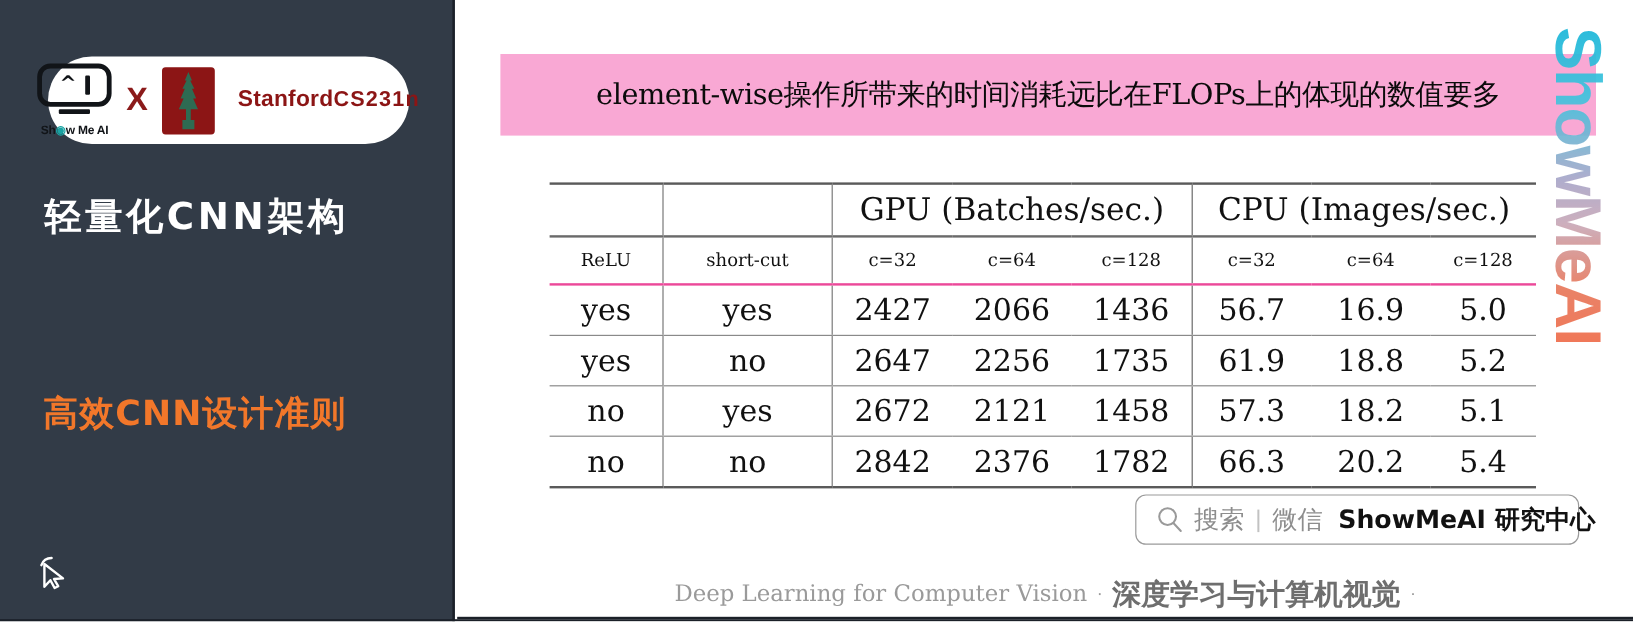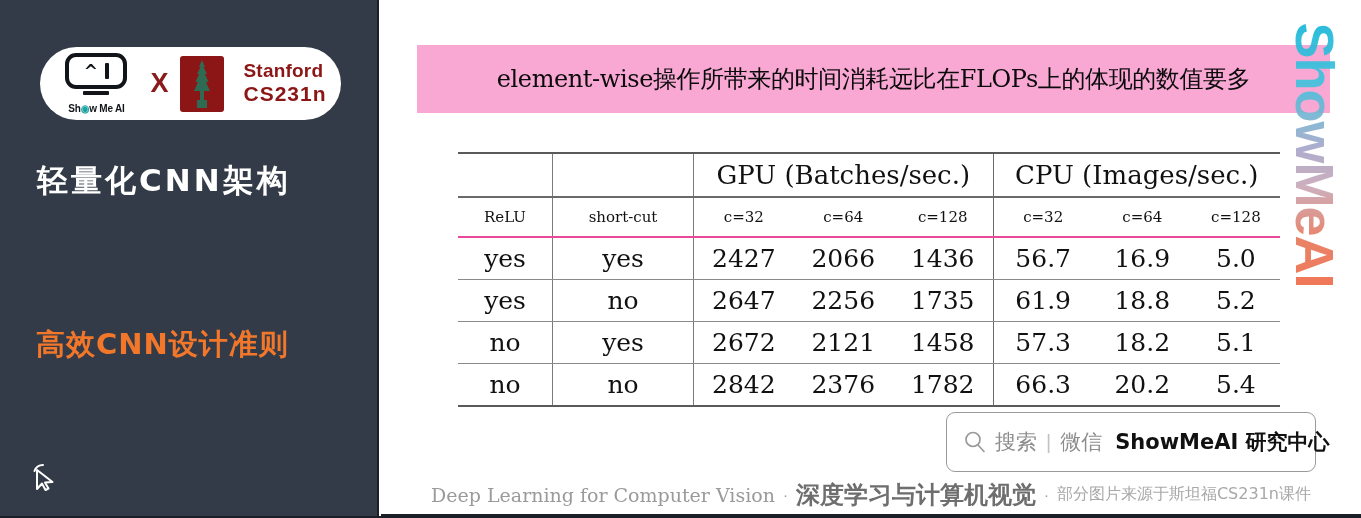--- a/index.html
+++ b/index.html
@@ -68,30 +68,30 @@
   }
   .stanford-s .sblock{
     position:absolute;left:0;top:0;width:44px;height:56px;
     background:#8C1515;
     border-radius:3px;
   }
   .stanford-s .tree{
     position:absolute;left:11px;top:4px;width:22px;height:48px;
   }
   .stanford-txt{
-    display:flex;flex-direction:column;justify-content:center;
+    display:flex;flex-direction:row;justify-content:center;
     margin-left:9px;
   }
   .stanford-txt span{
     color:#8C1515;font-weight:700;
     font-family:"Liberation Sans",sans-serif;
     line-height:1.18;
   }
   .stanford-txt .l1{font-size:19px;letter-spacing:0.2px;}
-  .stanford-txt .l2{font-size:21px;letter-spacing:1px;}
+  .stanford-txt .l2{font-size:18px;letter-spacing:1px;}
 
   #side-title{
     position:absolute;left:37px;top:160px;width:320px;
     color:#ffffff;font-size:31px;font-weight:700;
     letter-spacing:3px;
     font-family:"DejaVu Sans",sans-serif;
     white-space:nowrap;
   }
   #side-sub{
     position:absolute;left:36px;top:325px;width:330px;
@@ -145,21 +145,21 @@
   .hdr-row1 td{height:42px;font-size:26px;}
   .hdr-row2 td{height:38px;font-size:15px;border-top:2px solid #6a6a6a;border-bottom:2px solid #ec4899;}
   .body-row td{height:41px;font-size:25px;border-bottom:1.6px solid #8a8a8a;}
   .body-row.last td{border-bottom:2.5px solid #5a5a5a;}
   .vsep{border-left:1.6px solid #7a7a7a;}
   .vsep-strong{border-left:1.8px solid #6a6a6a;}
 
   
   #search-pill{
     position:absolute;left:565px;top:412px;
-    width:370px;height:60px;
+    width:370px;height:42px;
     border:1.6px solid #9a9a9a;
     border-radius:9px;
     background:#ffffff;
     display:flex;align-items:center;
     padding:0 16px;
     box-sizing:border-box;
     gap:8px;
   }
   #search-icon{width:24px;height:24px;flex:0 0 auto;}
   .pill-grey{
@@ -353,17 +353,16 @@
 
   <div id="watermark">
     <span>ShowMeAI</span>
   </div>
 
   <div id="footer">
     <span class="ft-serif">Deep Learning for Computer Vision</span>
     <span class="ft-dot">·</span>
     <span class="ft-bold">深度学习与计算机视觉</span>
     <span class="ft-dot">·</span>
-    <span class="ft-small">部分图片来源于斯坦福CS231n课件</span>
   </div>
 
   <div id="bottom-rule"></div>
 </div>
 
 </body></html>

